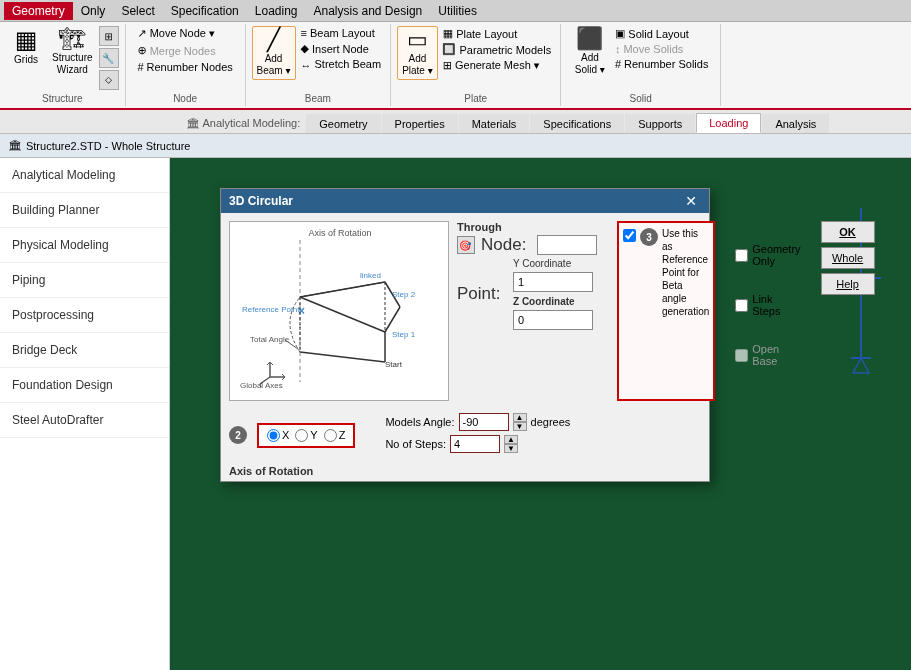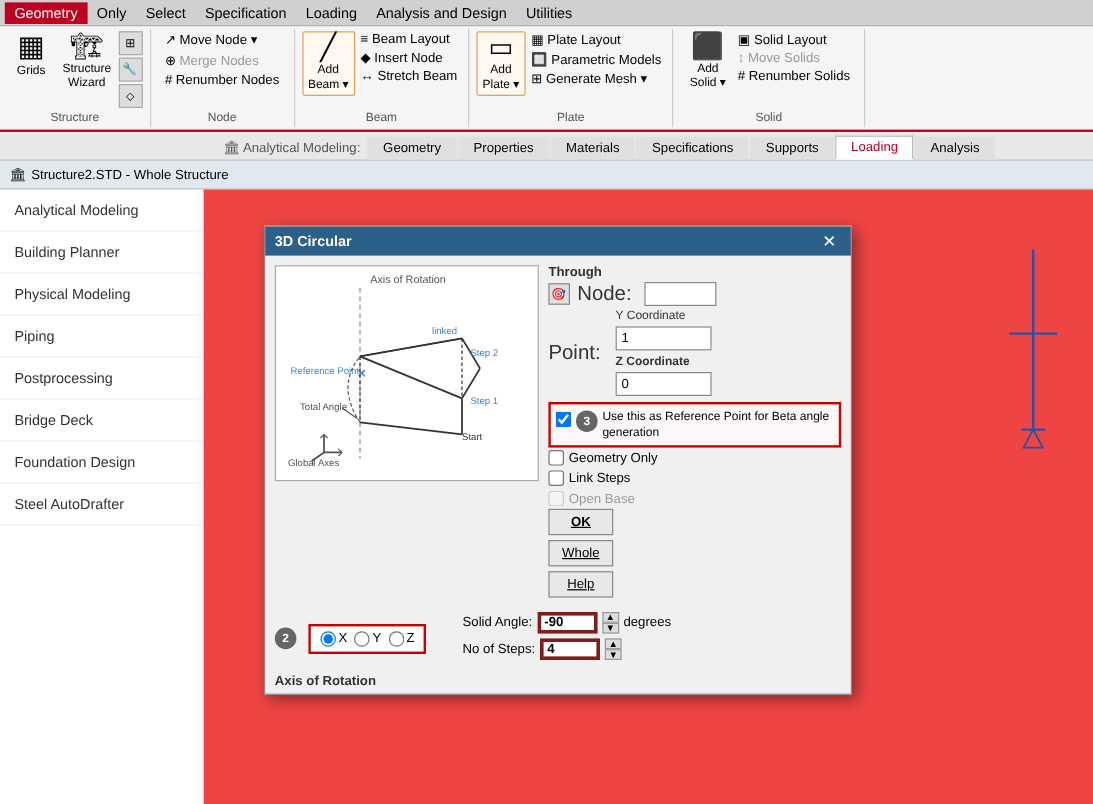--- a/index.html
+++ b/index.html
@@ -128,21 +128,21 @@
       padding: 10px 12px;
       border-bottom: 1px solid #eee;
       cursor: pointer;
       font-size: 12px;
       color: #333;
     }
 
     
     .content-area {
       flex: 1;
-      background: #ef4444;
+      background: #14532d;
       position: relative;
       overflow: hidden;
     }
 
     
     .structure-svg {
       position: absolute;
       right: 20px;
       top: 40px;
     }
@@ -187,22 +187,22 @@
       background: white;
       border: 1px solid #aaa;
       position: relative;
       flex-shrink: 0;
     }
 
     
     .modal-right {
       flex: 1;
       display: flex;
-      flex-direction: column;
-      gap: 2px;
+      flex-direction: row;
+      gap: 20px;
     }
     .modal-section-label {
       font-size: 11px;
       font-weight: bold;
       color: #333;
       margin-bottom: 2px;
     }
     .form-row {
       display: flex;
       align-items: center;
@@ -306,39 +306,39 @@
     .right-options {
       display: flex;
       flex-direction: column;
       gap: 4px;
     }
     .check-option {
       display: flex;
       align-items: center;
       gap: 4px;
       font-size: 11px;
+      margin-top: 22px;
     }
     .check-disabled {
       color: #888;
     }
 
     .angle-row {
       display: flex;
       align-items: center;
       gap: 4px;
       font-size: 11px;
       margin-bottom: 4px;
     }
     .angle-input {
       width: 50px;
       height: 18px;
-      border: 3px solid #7f1d1d;
+      border: 1px solid #7f1d1d;
       padding: 1px 3px;
       font-size: 11px;
-      font-weight: bold;
     }
     .spin-btn {
       display: flex;
       flex-direction: column;
     }
     .spin-up, .spin-down {
       width: 14px;
       height: 9px;
       background: #ddd;
       border: 1px solid #999;
@@ -678,21 +678,21 @@
             </label>
             <label class="radio-option">
               <input type="radio" name="axis" style="">
               <span>Z</span>
             </label>
           </div>
         </div>
 
         <div style="margin-left:20px;">
           <div class="angle-row">
-            <span>Solid Angle:</span>
+            <span>Models Angle:</span>
             <input class="angle-input" type="text" value="-90" style="">
             <div class="spin-btn">
               <div class="spin-up">▲</div>
               <div class="spin-down">▼</div>
             </div>
             <span>degrees</span>
           </div>
           <div class="angle-row">
             <span>No of Steps:</span>
             <input class="angle-input" type="text" value="4" style="">

